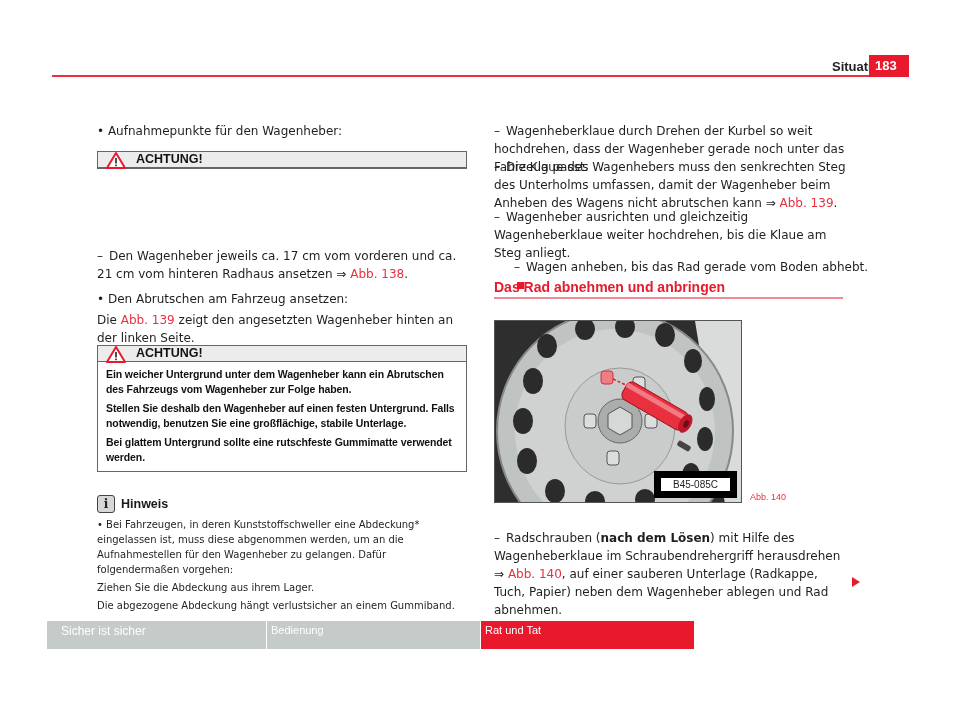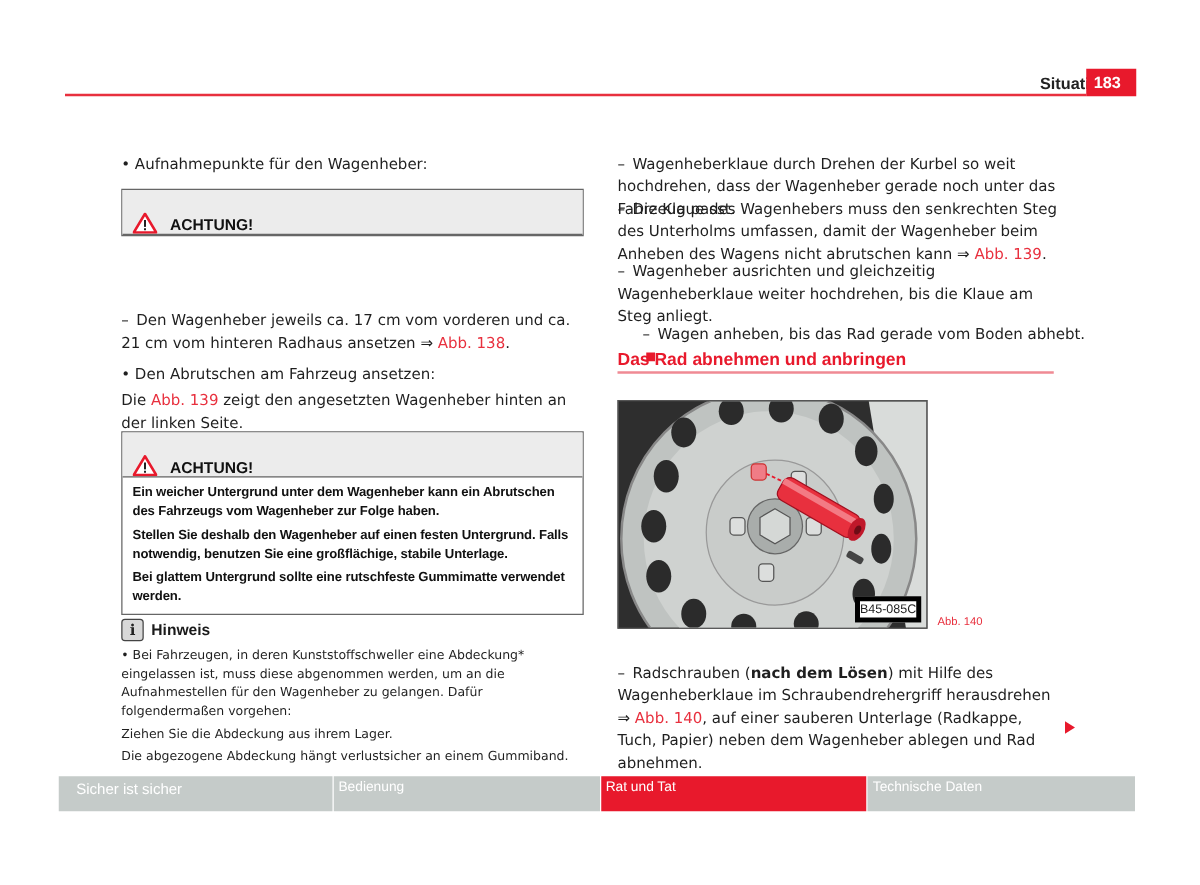--- a/index.html
+++ b/index.html
@@ -8,37 +8,37 @@
 
   .header-rule { position: absolute; left: 52px; top: 75px; width: 817px; height: 2px; background: #e8303e; }
   .header-title { position: absolute; left: 832px; top: 59px; font-size: 13px; font-weight: bold; color: #222; font-family: "Liberation Sans", sans-serif; }
   .page-num { position: absolute; left: 869px; top: 55px; width: 40px; height: 22px; background: #e8192c; color: #fff; font-weight: bold; font-size: 13px; text-align: left; padding: 3px 0 0 6px; font-family: "Liberation Sans", sans-serif; }
 
   .text { font-size: 12px; line-height: 18px; color: #1f1f1f; }
   .link { color: #e8303e; }
   .dash { margin-right: 6px; }
 
   .warn-box { position: absolute; left: 97px; width: 370px; border: 1px solid #666; }
-  .warn-head { background: #ececec; height: 36px; border-bottom: 1px solid #666; display: flex; align-items: flex-end; padding-left: 8px; }
+  .warn-head { background: #ececec; height: 16px; border-bottom: 1px solid #666; display: flex; align-items: flex-start; padding-left: 8px; }
   .warn-head .title { font-family: "Liberation Sans", sans-serif; font-size: 12.5px; font-weight: bold; margin-left: 10px; color: #111; }
   .warn-body { padding: 5px 8px 6px 8px; font-family: "Liberation Sans", sans-serif; font-size: 10.5px; line-height: 15px; font-weight: bold; color: #111; letter-spacing: -0.1px; }
   .warn-body p + p { margin-top: 4px; }
 
   .hinweis { position: absolute; left: 97px; top: 495px; width: 372px; }
   .hinweis-head { display: flex; align-items: center; }
   .hinweis-head .title { font-family: "Liberation Sans", sans-serif; font-size: 12.5px; font-weight: bold; margin-left: 6px; }
   .info-icon { width: 18px; height: 18px; border: 1.5px solid #444; border-radius: 3px; background: #d8d8d8; display: flex; align-items: center; justify-content: center; font-weight: bold; font-size: 12px; font-family: "DejaVu Serif", serif; color: #222; }
   .hinweis-body { font-size: 10px; line-height: 15px; margin-top: 4px; color: #1f1f1f; }
   .hinweis-body p + p { margin-top: 3px; }
 
   .section-title { position: absolute; left: 494px; top: 279px; font-family: "Liberation Sans", sans-serif; font-size: 14px; font-weight: bold; color: #e8192c; }
   .section-rule { position: absolute; left: 494px; top: 297px; width: 349px; height: 2px; background: #f08a94; }
 
   .figure { position: absolute; left: 494px; top: 320px; width: 248px; height: 183px; border: 1px solid #555; background: #3a3a3a; overflow: hidden; }
-  .fig-code { position: absolute; right: 4px; bottom: 4px; background: #fff; border: 4px solid #000000; font-size: 10px; padding: 1px 0; font-family: "Liberation Sans", sans-serif; color: #222; }
+  .fig-code { position: absolute; right: 4px; bottom: 4px; background: #fff; border: 7px solid #000000; font-size: 10px; padding: 1px 12px; font-family: "Liberation Sans", sans-serif; color: #222; }
   .fig-caption { position: absolute; left: 750px; top: 492px; font-size: 9px; color: #e8303e; font-family: "Liberation Sans", sans-serif; }
 
   .next-arrow { position: absolute; left: 852px; top: 577px; width: 0; height: 0; border-top: 5px solid transparent; border-bottom: 5px solid transparent; border-left: 8px solid #e8192c; }
 
   .footer { position: absolute; left: 47px; top: 621px; width: 862px; height: 44px; display: flex; }
   .footer .tab { height: 28px; background: #c5cbc9; color: #fff; font-family: "Liberation Sans", sans-serif; font-size: 11px; padding: 3px 0 0 4px; margin-right: 1px; }
   .footer .tab.active { background: #e8192c; }
   .footer .tab.first { font-size: 12px; padding-left: 14px; }
 </style>
 </head>
@@ -164,14 +164,13 @@
 <div class="text" style="position:absolute;left:494px;top:529px;width:355px;">
   <span class="dash">–</span><span>Radschrauben (</span><b>nach dem Lösen</b><span>) mit Hilfe des Wagenheberklaue im Schraubendrehergriff herausdrehen ⇒ </span><span class="link">Abb. 140</span><span>, auf einer sauberen Unterlage (Radkappe, Tuch, Papier) neben dem Wagenheber ablegen und Rad abnehmen.</span>
 </div>
 
 <div class="next-arrow"></div>
 
 <div class="footer">
   <div class="tab first" style="width:219px;">Sicher ist sicher</div>
   <div class="tab" style="width:213px;">Bedienung</div>
   <div class="tab active" style="width:213px;">Rat und Tat</div>
-  <div class="tab" style="width:214px;">Technische Daten</div>
 </div>
 
 </body></html>

